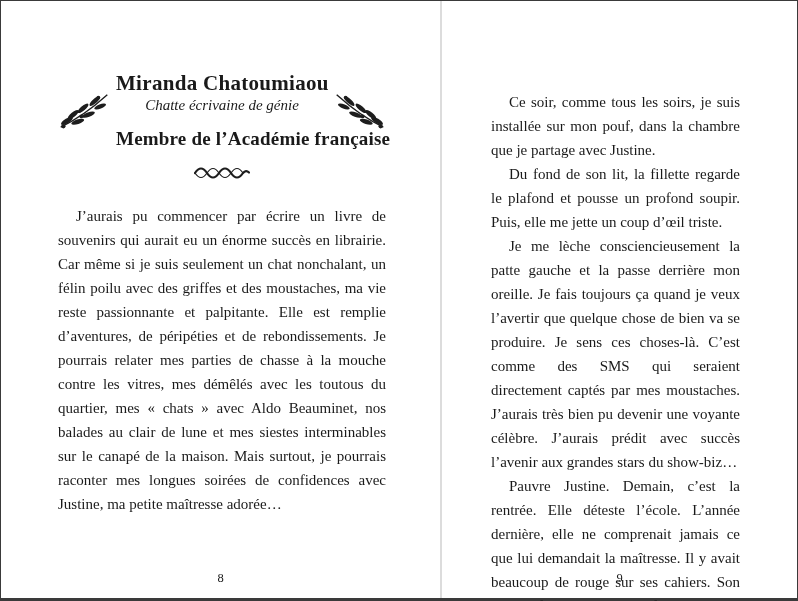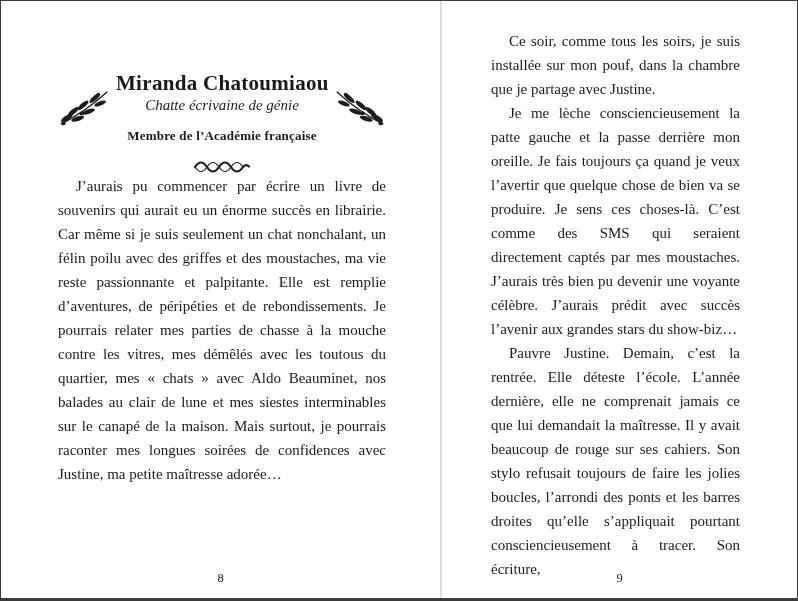--- a/index.html
+++ b/index.html
@@ -22,21 +22,21 @@
     font-family: "Liberation Serif", "DejaVu Serif", serif;
     color: #1a1a1a;
   }
   .page {
     position: relative;
     flex: 1 1 0;
     box-sizing: border-box;
     background: #ffffff;
   }
   .page-left  { padding: 70px 54px 0 57px; }
-  .page-right { padding: 28px 57px 0 49px; }
+  .page-right { padding: 89px 57px 0 49px; }
   .gutter {
     width: 2px;
     flex: 0 0 2px;
     background: linear-gradient(to right, #e9e9e9, #cfcfcf, #e9e9e9);
   }
 
   
   .chapter-head { text-align: center; }
   .title-row {
     display: flex;
@@ -56,38 +56,38 @@
     white-space: nowrap;
   }
   .chapter-subtitle {
     font-style: italic;
     font-size: 15px;
     margin-top: 1px;
     white-space: nowrap;
   }
   .chapter-affiliation {
     font-weight: 700;
-    font-size: 13px;
+    font-size: 19px;
     margin-top: 14px;
     letter-spacing: 0.2px;
     white-space: nowrap;
   }
   .divider {
     margin: 16px auto 0;
     line-height: 0;
     width: 56px;
   }
 
   
   .body-text {
     font-size: 15px;
     line-height: 24px;
     text-align: justify;
   }
-  .page-left .body-text { }
+  .page-left .body-text { margin-top: 24px; }
   .body-text p {
     margin: 0;
     text-indent: 18px;
   }
 
   
   .folio {
     position: absolute;
     bottom: 12px;
     left: 0;
@@ -158,19 +158,20 @@
       </div>
 
     <div class="folio">8</div>
   </div>
 
   <div class="gutter"></div>
 
   <div class="page page-right">
     <div class="body-text">
         <p>Ce soir, comme tous les soirs, je suis installée sur mon pouf, dans la chambre que je partage avec Justine.</p>
+        <p>Du fond de son lit, la fillette regarde le plafond et pousse un profond soupir. Puis, elle me jette un coup d’œil triste.</p>
         <p>Je me lèche consciencieusement la patte gauche et la passe derrière mon oreille. Je fais toujours ça quand je veux l’avertir que quelque chose de bien va se produire. Je sens ces choses-là. C’est comme des SMS qui seraient directement captés par mes moustaches. J’aurais très bien pu devenir une voyante célèbre. J’aurais prédit avec succès l’avenir aux grandes stars du show-biz…</p>
         <p>Pauvre Justine. Demain, c’est la rentrée. Elle déteste l’école. L’année dernière, elle ne comprenait jamais ce que lui demandait la maîtresse. Il y avait beaucoup de rouge sur ses cahiers. Son stylo refusait toujours de faire les jolies boucles, l’arrondi des ponts et les barres droites qu’elle s’appliquait pourtant consciencieusement à tracer. Son écriture,</p>
       </div>
     <div class="folio">9</div>
   </div>
 
 </div>
 
 </body></html>

